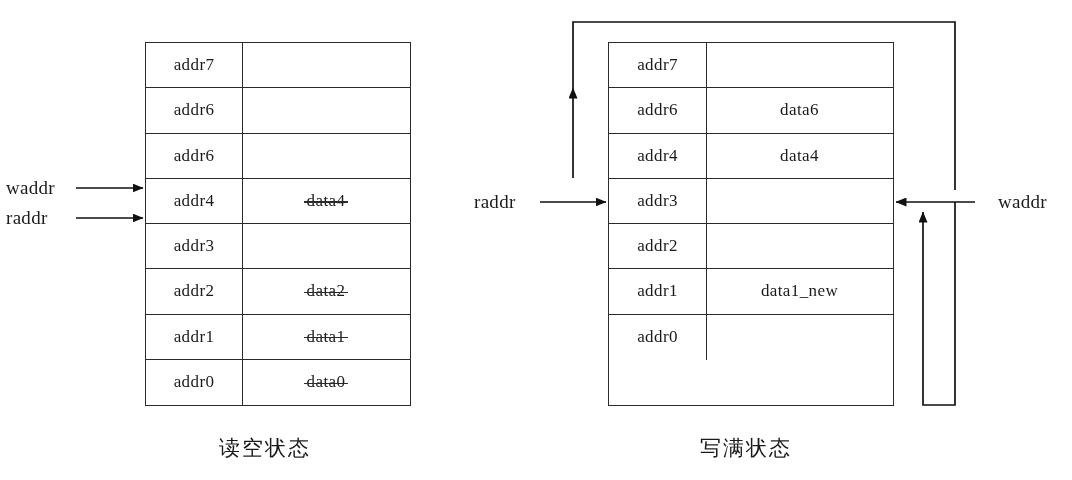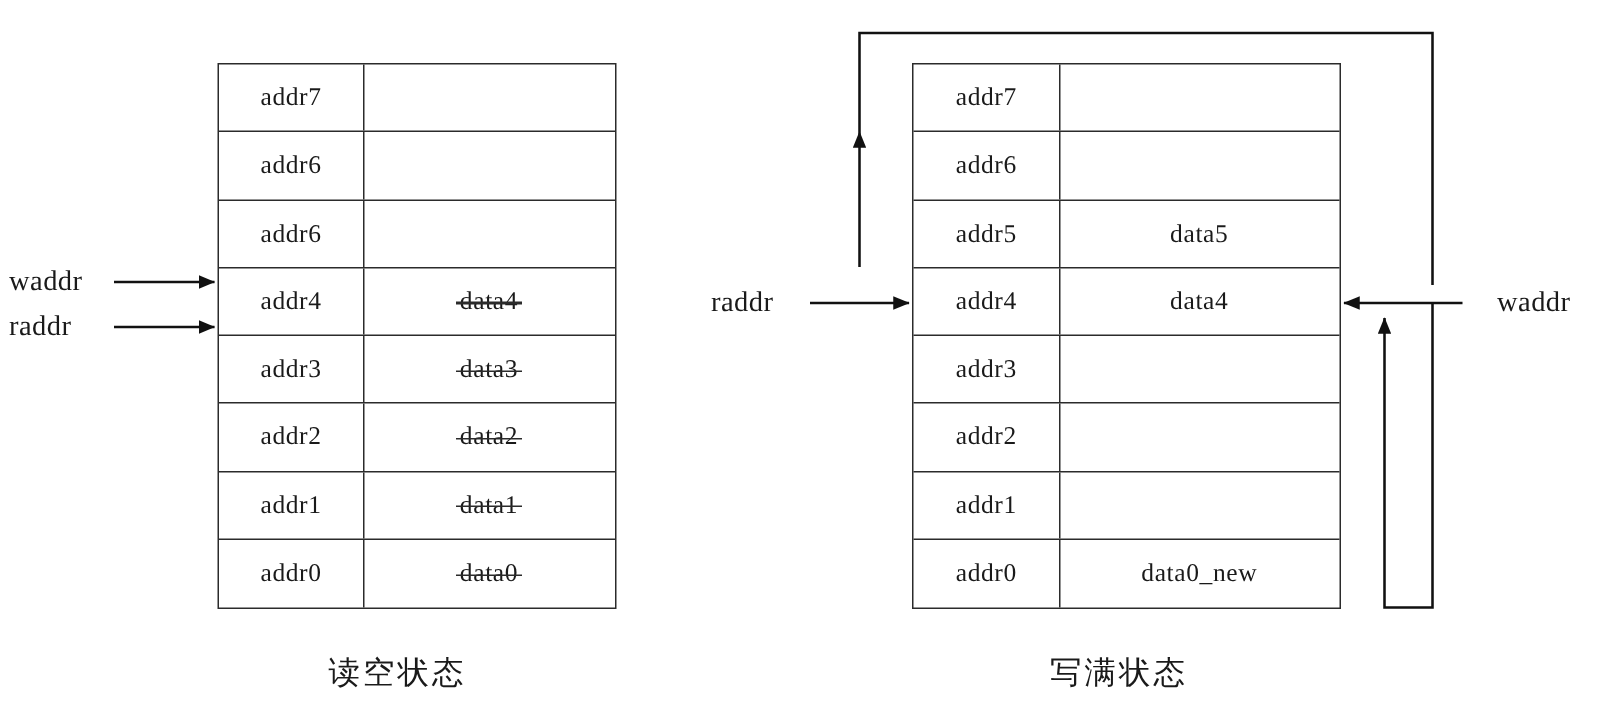--- a/index.html
+++ b/index.html
@@ -167,23 +167,20 @@
         </div>
     </div>
     <div class="fifo-row struck">
       <div class="cell-addr">addr4</div>
       <div class="cell-data">
           <span>data4</span>
         </div>
     </div>
     <div class="fifo-row struck">
       <div class="cell-addr">addr3</div>
-      <div class="cell-data">
-          <span>data3</span>
-        </div>
     </div>
     <div class="fifo-row struck">
       <div class="cell-addr">addr2</div>
       <div class="cell-data">
           <span>data2</span>
         </div>
     </div>
     <div class="fifo-row struck">
       <div class="cell-addr">addr1</div>
       <div class="cell-data">
@@ -197,47 +194,44 @@
         </div>
     </div>
   </div>
 
   <div class="fifo" id="fifo-full">
     <div class="fifo-row">
       <div class="cell-addr">addr7</div>
     </div>
     <div class="fifo-row">
       <div class="cell-addr">addr6</div>
-    </div>
-    <div class="fifo-row">
-      <div class="cell-addr">addr5</div>
-      <div class="cell-data">
-          <span>data5</span>
+      <div class="cell-data">
+          <span>data6</span>
         </div>
     </div>
     <div class="fifo-row">
       <div class="cell-addr">addr4</div>
       <div class="cell-data">
           <span>data4</span>
         </div>
     </div>
     <div class="fifo-row">
       <div class="cell-addr">addr3</div>
     </div>
     <div class="fifo-row">
       <div class="cell-addr">addr2</div>
     </div>
     <div class="fifo-row">
       <div class="cell-addr">addr1</div>
+      <div class="cell-data">
+          <span>data1_new</span>
+        </div>
     </div>
     <div class="fifo-row">
       <div class="cell-addr">addr0</div>
-      <div class="cell-data">
-          <span>data0_new</span>
-        </div>
     </div>
   </div>
 
   <div class="ptr-label" id="label-waddr-left">waddr</div>
   <div class="ptr-label" id="label-raddr-left">raddr</div>
   <div class="ptr-label" id="label-raddr-right">raddr</div>
   <div class="ptr-label" id="label-waddr-right">waddr</div>
 
   <div class="caption" id="caption-left">读空状态</div>
   <div class="caption" id="caption-right">写满状态</div>

